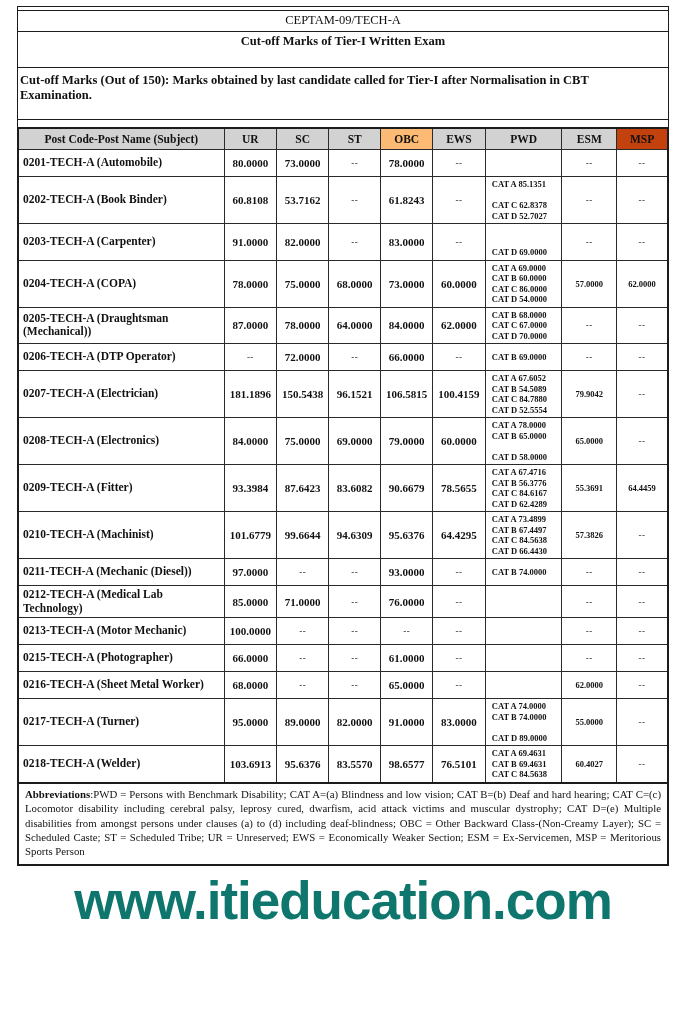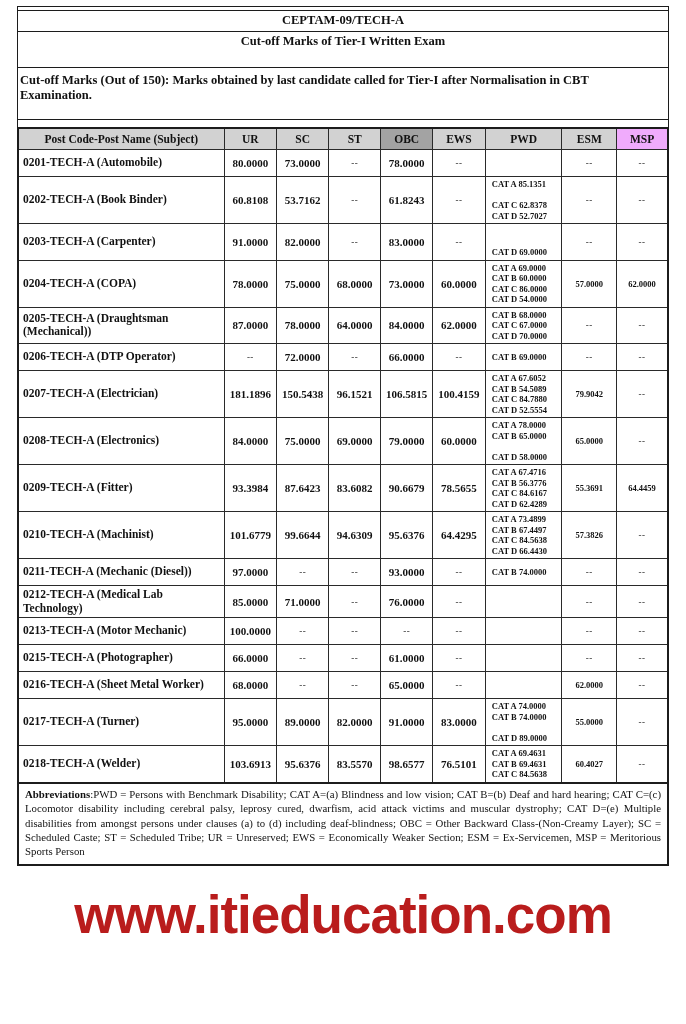--- a/index.html
+++ b/index.html
@@ -12,21 +12,21 @@
     color: #111;
     overflow: hidden;
   }
   .doc { position: absolute; left: 17px; top: 7px; width: 652px; }
   .box {
     border: 1.5px solid #1c1c1c;
     margin-top: -1.5px;
     background: #fff;
   }
   .box.spacer-top { height: 6px; }
-  .box.title-box { text-align: center; font-weight: bold; font-size: 12.5px; padding: 2px 0 3px; }
+  .box.title-box { text-align: center; font-weight: normal; font-size: 12.5px; padding: 2px 0 3px; }
   .box.subtitle-box { text-align: center; font-weight: bold; font-size: 12.5px; padding: 2px 0 19px; }
   .box.note-box { font-weight: bold; font-size: 12.5px; padding: 5px 20px 16px 2px; text-align: left; }
   .box.spacer-mid { height: 10px; }
 
   table.cutoff {
     border-collapse: collapse;
     table-layout: fixed;
     width: 652px;
     margin-top: -1.5px;
     border: 2px solid #1c1c1c;
@@ -98,25 +98,25 @@
         <col style="width:11.8%">
           <col style="width:8.4%">
           <col style="width:7.9%">
       </colgroup>
       <thead>
         <tr>
             <th style="background: rgb(210, 210, 210);">Post Code-Post Name (Subject)</th>
             <th style="background: rgb(210, 210, 210);">UR</th>
             <th style="background: rgb(210, 210, 210);">SC</th>
             <th style="background: rgb(210, 210, 210);">ST</th>
-            <th style="background: #a3a3a3;">OBC</th>
+            <th style="background: #fdba74;">OBC</th>
             <th style="background: rgb(210, 210, 210);">EWS</th>
             <th style="background: rgb(210, 210, 210);">PWD</th>
             <th style="background: rgb(210, 210, 210);">ESM</th>
-            <th style="background: #f0abfc;">MSP</th>
+            <th style="background: #c2410c;">MSP</th>
           </tr>
       </thead>
       <tbody>
           <tr>
             <td class="name">0201-TECH-A (Automobile)</td>
             <td class="num">80.0000</td>
             <td class="num">73.0000</td>
             <td class="num dash">--</td>
             <td class="num">78.0000</td>
             <td class="num dash">--</td>
@@ -350,14 +350,14 @@
             </td>
             <td class="sm">60.4027</td>
             <td class="sm dash">--</td>
           </tr>
         </tbody>
     </table>
 
     <div class="box abbr-box"><span class="abbr-label">Abbreviations</span><span>:PWD = Persons with Benchmark Disability; CAT A=(a) Blindness and low vision; CAT B=(b) Deaf and hard hearing; CAT C=(c) Locomotor disability including cerebral palsy, leprosy cured, dwarfism, acid attack victims and muscular dystrophy; CAT D=(e) Multiple disabilities from amongst persons under clauses (a) to (d) including deaf-blindness; OBC = Other Backward Class-(Non-Creamy Layer); SC = Scheduled Caste; ST = Scheduled Tribe; UR = Unreserved; EWS = Economically Weaker Section; ESM = Ex-Servicemen, MSP = Meritorious Sports Person</span></div>
   </div>
 
-  <div class="watermark" style="color: #b91c1c; margin-top: 14px;">www.itieducation.com</div>
+  <div class="watermark" style="color: #0f766e;">www.itieducation.com</div>
 </div>
 
 </body></html>

